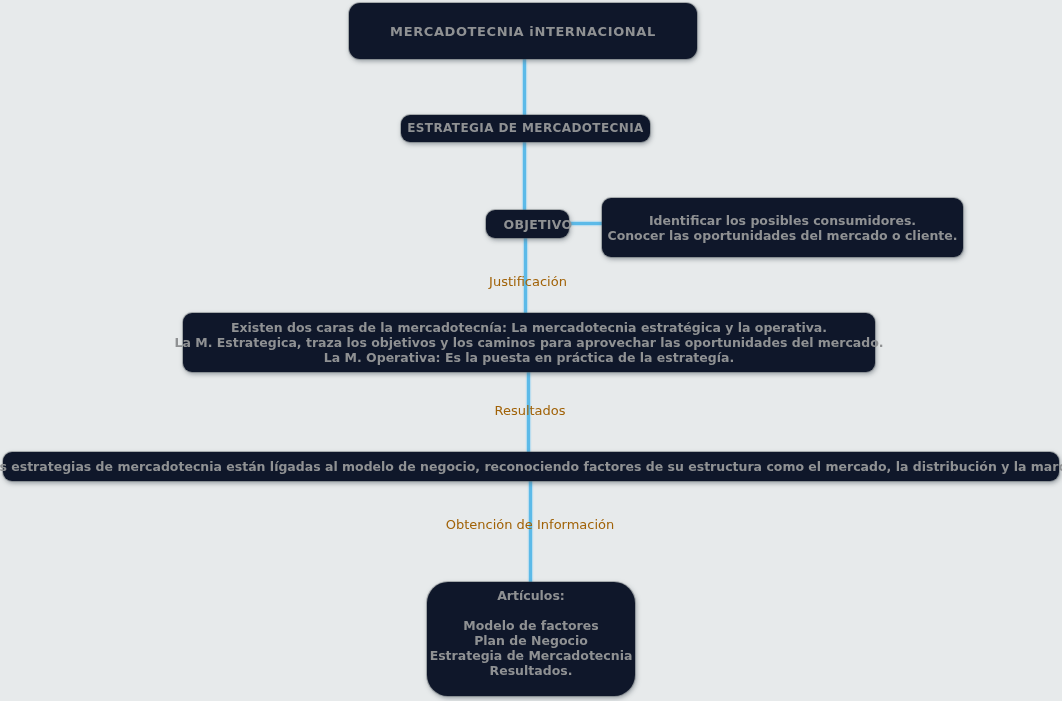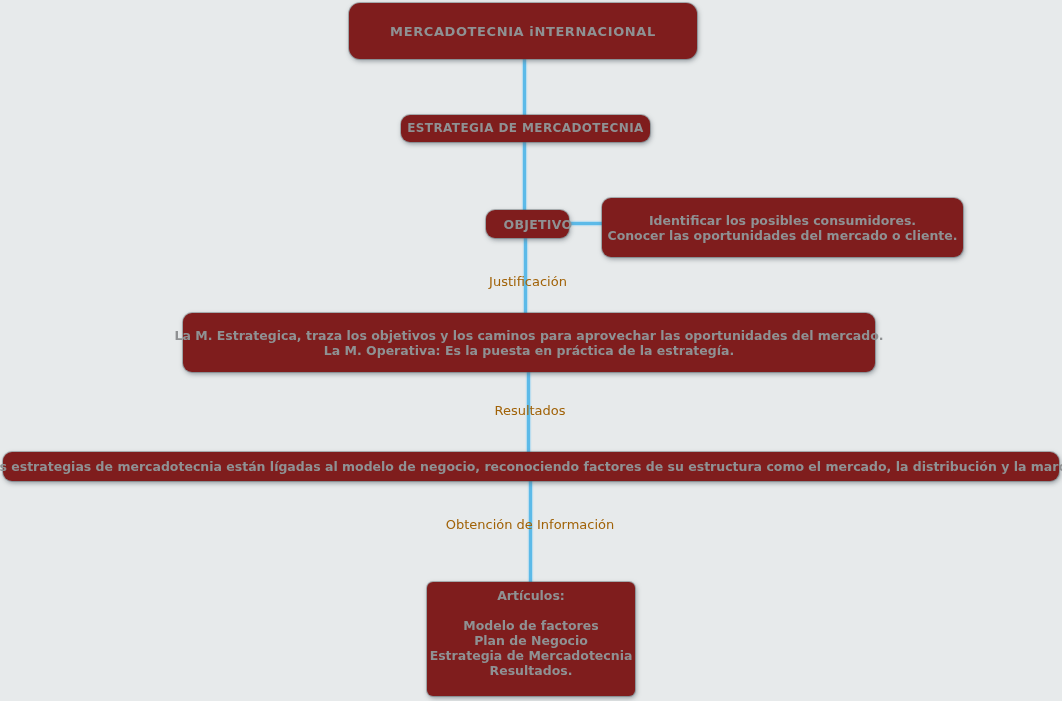--- a/index.html
+++ b/index.html
@@ -13,40 +13,40 @@
   .connector{
     position:absolute;
     background:#5cbae8;
     box-shadow:0 0 1px 1px rgba(150,210,242,.55);
     z-index:1;
   }
   .connector.v{width:3px;}
   .connector.h{height:3px;}
   .node{
     position:absolute;
-    background:#7f1d1d;
+    background:#0f172a;
     color:#8f9193;
     font-weight:bold;
     border-radius:9px;
     display:flex;
     flex-direction:column;
     align-items:center;
     justify-content:center;
     text-align:center;
     box-sizing:border-box;
     box-shadow:1px 2px 5px rgba(95,105,112,.65), 0 0 0 1px rgba(70,75,78,.35);
     z-index:3;
     font-size:12.5px;
     line-height:15px;
   }
   .node .ln{min-height:15px;line-height:15px;white-space:nowrap;}
   .node-root{font-size:13px;letter-spacing:.6px;border-radius:11px;}
   .node-strategy{font-size:12px;letter-spacing:.4px;}
   .node-objective{font-size:12.5px;letter-spacing:.3px;padding-left:21px;}
-  .node-articles{justify-content:flex-start;padding-top:6px;border-radius:6px;}
+  .node-articles{justify-content:flex-start;padding-top:6px;border-radius:21px;}
   .edge-label{
     position:absolute;
     transform:translateX(-50%);
     color:#a16207;
     font-size:13px;
     font-weight:normal;
     white-space:nowrap;
     z-index:2;
   }
 </style>
@@ -77,20 +77,21 @@
   <div class="node node-objective" style="left:486px;top:210px;width:83px;height:28px">
     <span class="ln">OBJETIVO</span>
   </div>
 
   <div class="node" style="left:602px;top:198px;width:361px;height:59px">
     <div class="ln">Identificar los posibles consumidores.</div>
     <div class="ln">Conocer las oportunidades del mercado o cliente.</div>
   </div>
 
   <div class="node" style="left:183px;top:313px;width:692px;height:59px">
+    <div class="ln">Existen dos caras de la mercadotecnía: La mercadotecnia estratégica y la operativa.</div>
     <div class="ln">La M. Estrategica, traza los objetivos y los caminos para aprovechar las oportunidades del mercado.</div>
     <div class="ln">La M. Operativa: Es la puesta en práctica de la estrategía.</div>
   </div>
 
   <div class="node" style="left:3px;top:452px;width:1056px;height:29px">
     <span class="ln">Las estrategias de mercadotecnia están lígadas al modelo de negocio, reconociendo factores de su estructura como el mercado, la distribución y la marca.</span>
   </div>
 
   <div class="node node-articles" style="left:427px;top:582px;width:208px;height:114px">
     <div class="ln">Artículos:</div>

